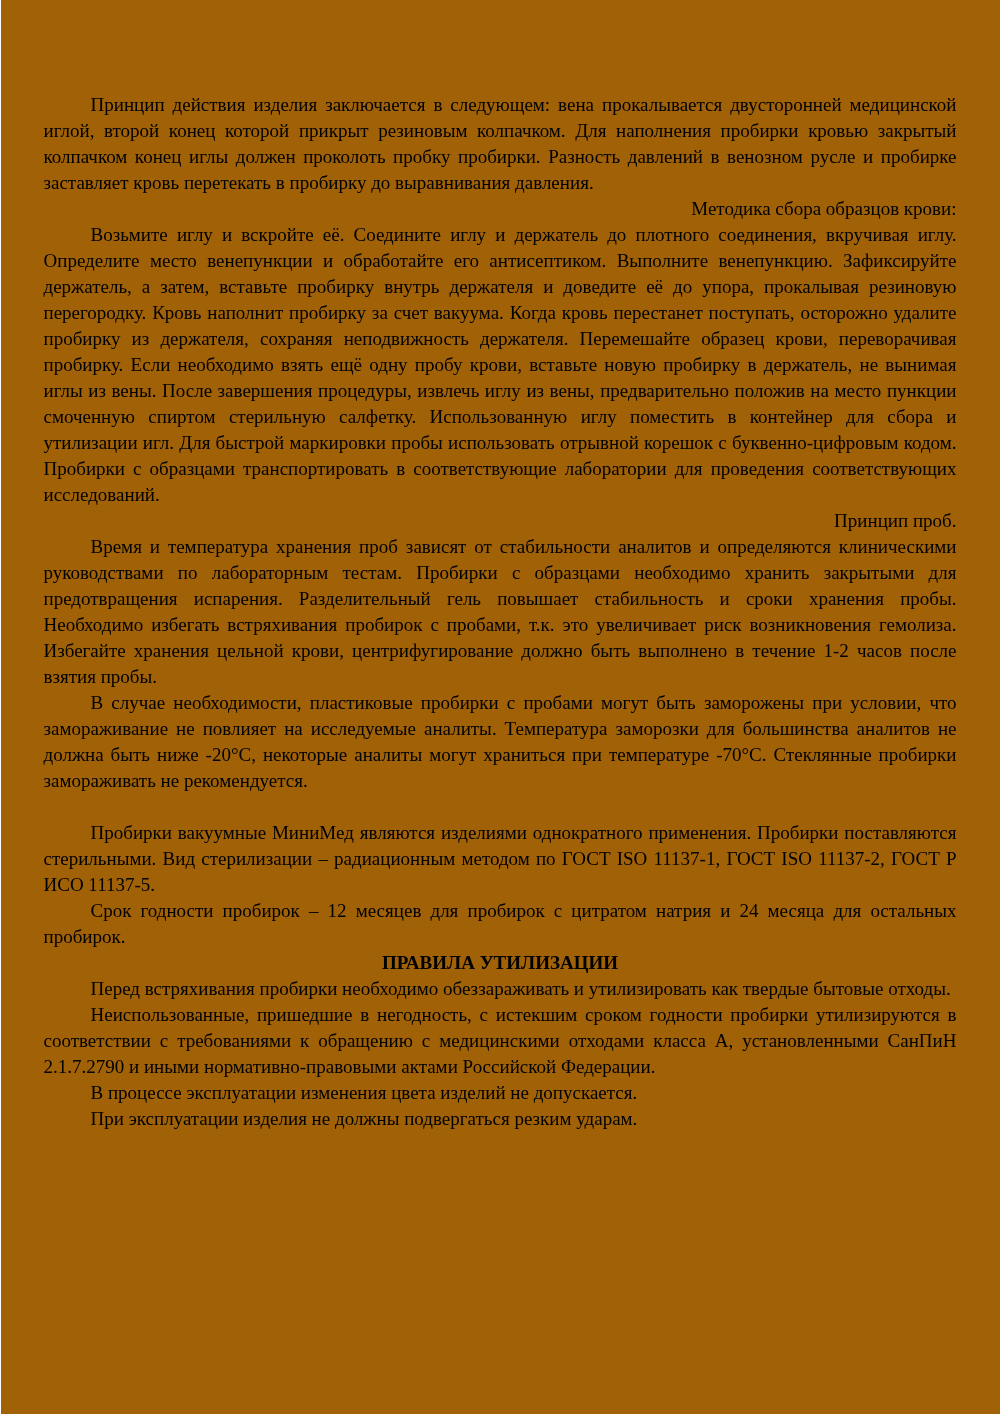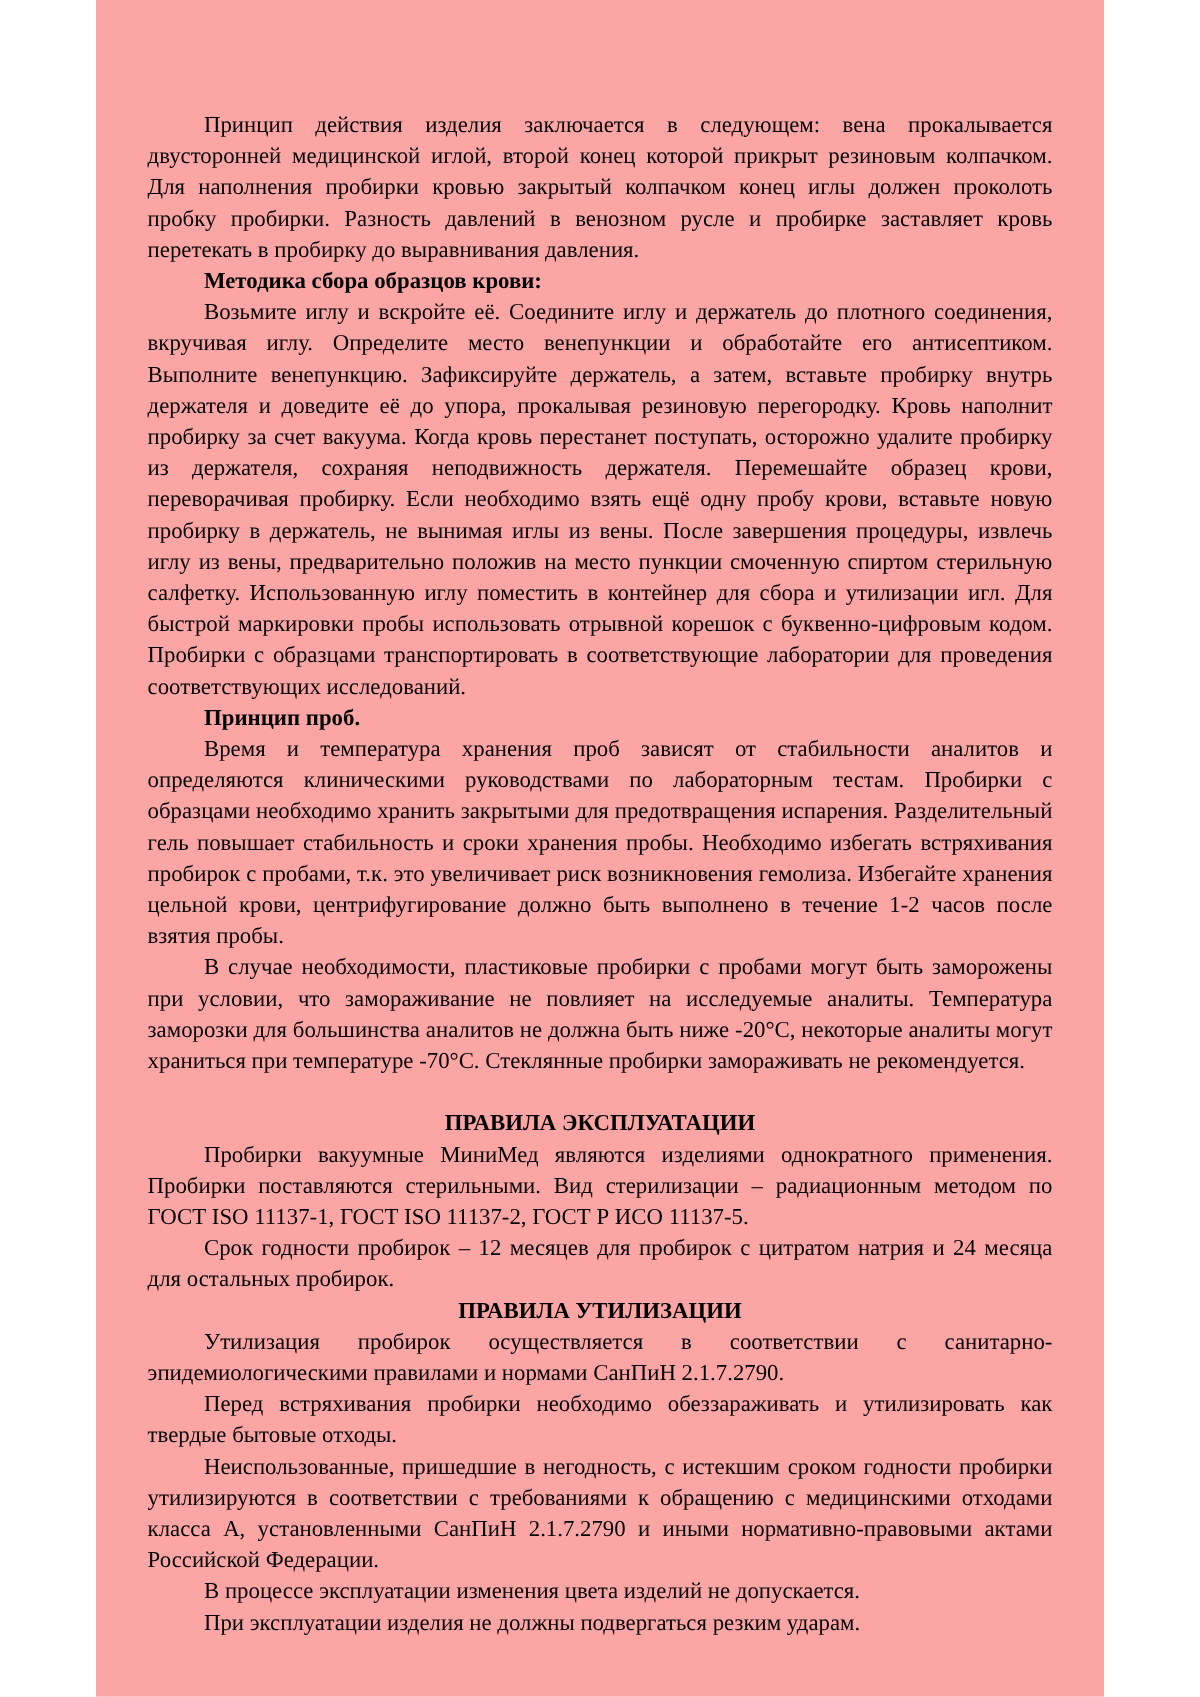--- a/index.html
+++ b/index.html
@@ -2,40 +2,40 @@
 <html lang="ru"><head>
 <meta charset="utf-8">
 <style>
   html, body {
     margin: 0;
     padding: 0;
     background: #ffffff;
   }
   .page {
     position: relative;
-    width: 840px;
+    width: 999px;
     height: 1414px;
     margin: 0 auto;
-    background: #fca5a5;
+    background: #a16207;
     color: #000000;
     font-family: "Liberation Serif", "DejaVu Serif", serif;
     font-size: 19px;
     line-height: 26px;
     overflow: hidden;
     box-sizing: border-box;
     padding: 92px 43px 40px 43px;
   }
   .para {
     text-align: justify;
     text-indent: 47px;
     margin: 0;
   }
   .heading-inline {
-    font-weight: bold;
-    text-align: left;
+    font-weight: normal;
+    text-align: right;
     text-indent: 47px;
     margin: 0;
   }
   .heading-center {
     font-weight: bold;
     text-align: center;
     text-indent: 0;
     margin: 0;
   }
   .spacer {
@@ -54,29 +54,27 @@
   <p class="para">Возьмите иглу и вскройте её. Соедините иглу и держатель до плотного соединения, вкручивая иглу. Определите место венепункции и обработайте его антисептиком. Выполните венепункцию. Зафиксируйте держатель, а затем, вставьте пробирку внутрь держателя и доведите её до упора, прокалывая резиновую перегородку. Кровь наполнит пробирку за счет вакуума. Когда кровь перестанет поступать, осторожно удалите пробирку из держателя, сохраняя неподвижность держателя. Перемешайте образец крови, переворачивая пробирку. Если необходимо взять ещё одну пробу крови, вставьте новую пробирку в держатель, не вынимая иглы из вены. После завершения процедуры, извлечь иглу из вены, предварительно положив на место пункции смоченную спиртом стерильную салфетку. Использованную иглу поместить в контейнер для сбора и утилизации игл. Для быстрой маркировки пробы использовать отрывной корешок с буквенно-цифровым кодом. Пробирки с образцами транспортировать в соответствующие лаборатории для проведения соответствующих исследований.</p>
 
   <p class="heading-inline">Принцип проб.</p>
 
   <p class="para">Время и температура хранения проб зависят от стабильности аналитов и определяются клиническими руководствами по лабораторным тестам. Пробирки с образцами необходимо хранить закрытыми для предотвращения испарения. Разделительный гель повышает стабильность и сроки хранения пробы. Необходимо избегать встряхивания пробирок с пробами, т.к. это увеличивает риск возникновения гемолиза. Избегайте хранения цельной крови, центрифугирование должно быть выполнено в течение 1-2 часов после взятия пробы.</p>
 
   <p class="para">В случае необходимости, пластиковые пробирки с пробами могут быть заморожены при условии, что замораживание не повлияет на исследуемые аналиты. Температура заморозки для большинства аналитов не должна быть ниже -20°С, некоторые аналиты могут храниться при температуре -70°С. Стеклянные пробирки замораживать не рекомендуется.</p>
 
   <div class="spacer"></div>
 
-  <p class="heading-center">ПРАВИЛА ЭКСПЛУАТАЦИИ</p>
 
   <p class="para">Пробирки вакуумные МиниМед являются изделиями однократного применения. Пробирки поставляются стерильными. Вид стерилизации – радиационным методом по ГОСТ ISO 11137-1, ГОСТ ISO 11137-2, ГОСТ Р ИСО 11137-5.</p>
 
   <p class="para">Срок годности пробирок – 12 месяцев для пробирок с цитратом натрия и 24 месяца для остальных пробирок.</p>
 
   <p class="heading-center">ПРАВИЛА УТИЛИЗАЦИИ</p>
 
-  <p class="para">Утилизация пробирок осуществляется в соответствии с санитарно-эпидемиологическими правилами и нормами СанПиН 2.1.7.2790.</p>
 
 
   <p class="para">Перед встряхивания пробирки необходимо обеззараживать и утилизировать как твердые бытовые отходы.</p>
 
   <p class="para">Неиспользованные, пришедшие в негодность, с истекшим сроком годности пробирки утилизируются в соответствии с требованиями к обращению с медицинскими отходами класса А, установленными СанПиН 2.1.7.2790 и иными нормативно-правовыми актами Российской Федерации.</p>
 
 
   <p class="para">В процессе эксплуатации изменения цвета изделий не допускается.</p>
 
   <p class="para">При эксплуатации изделия не должны подвергаться резким ударам.</p>

